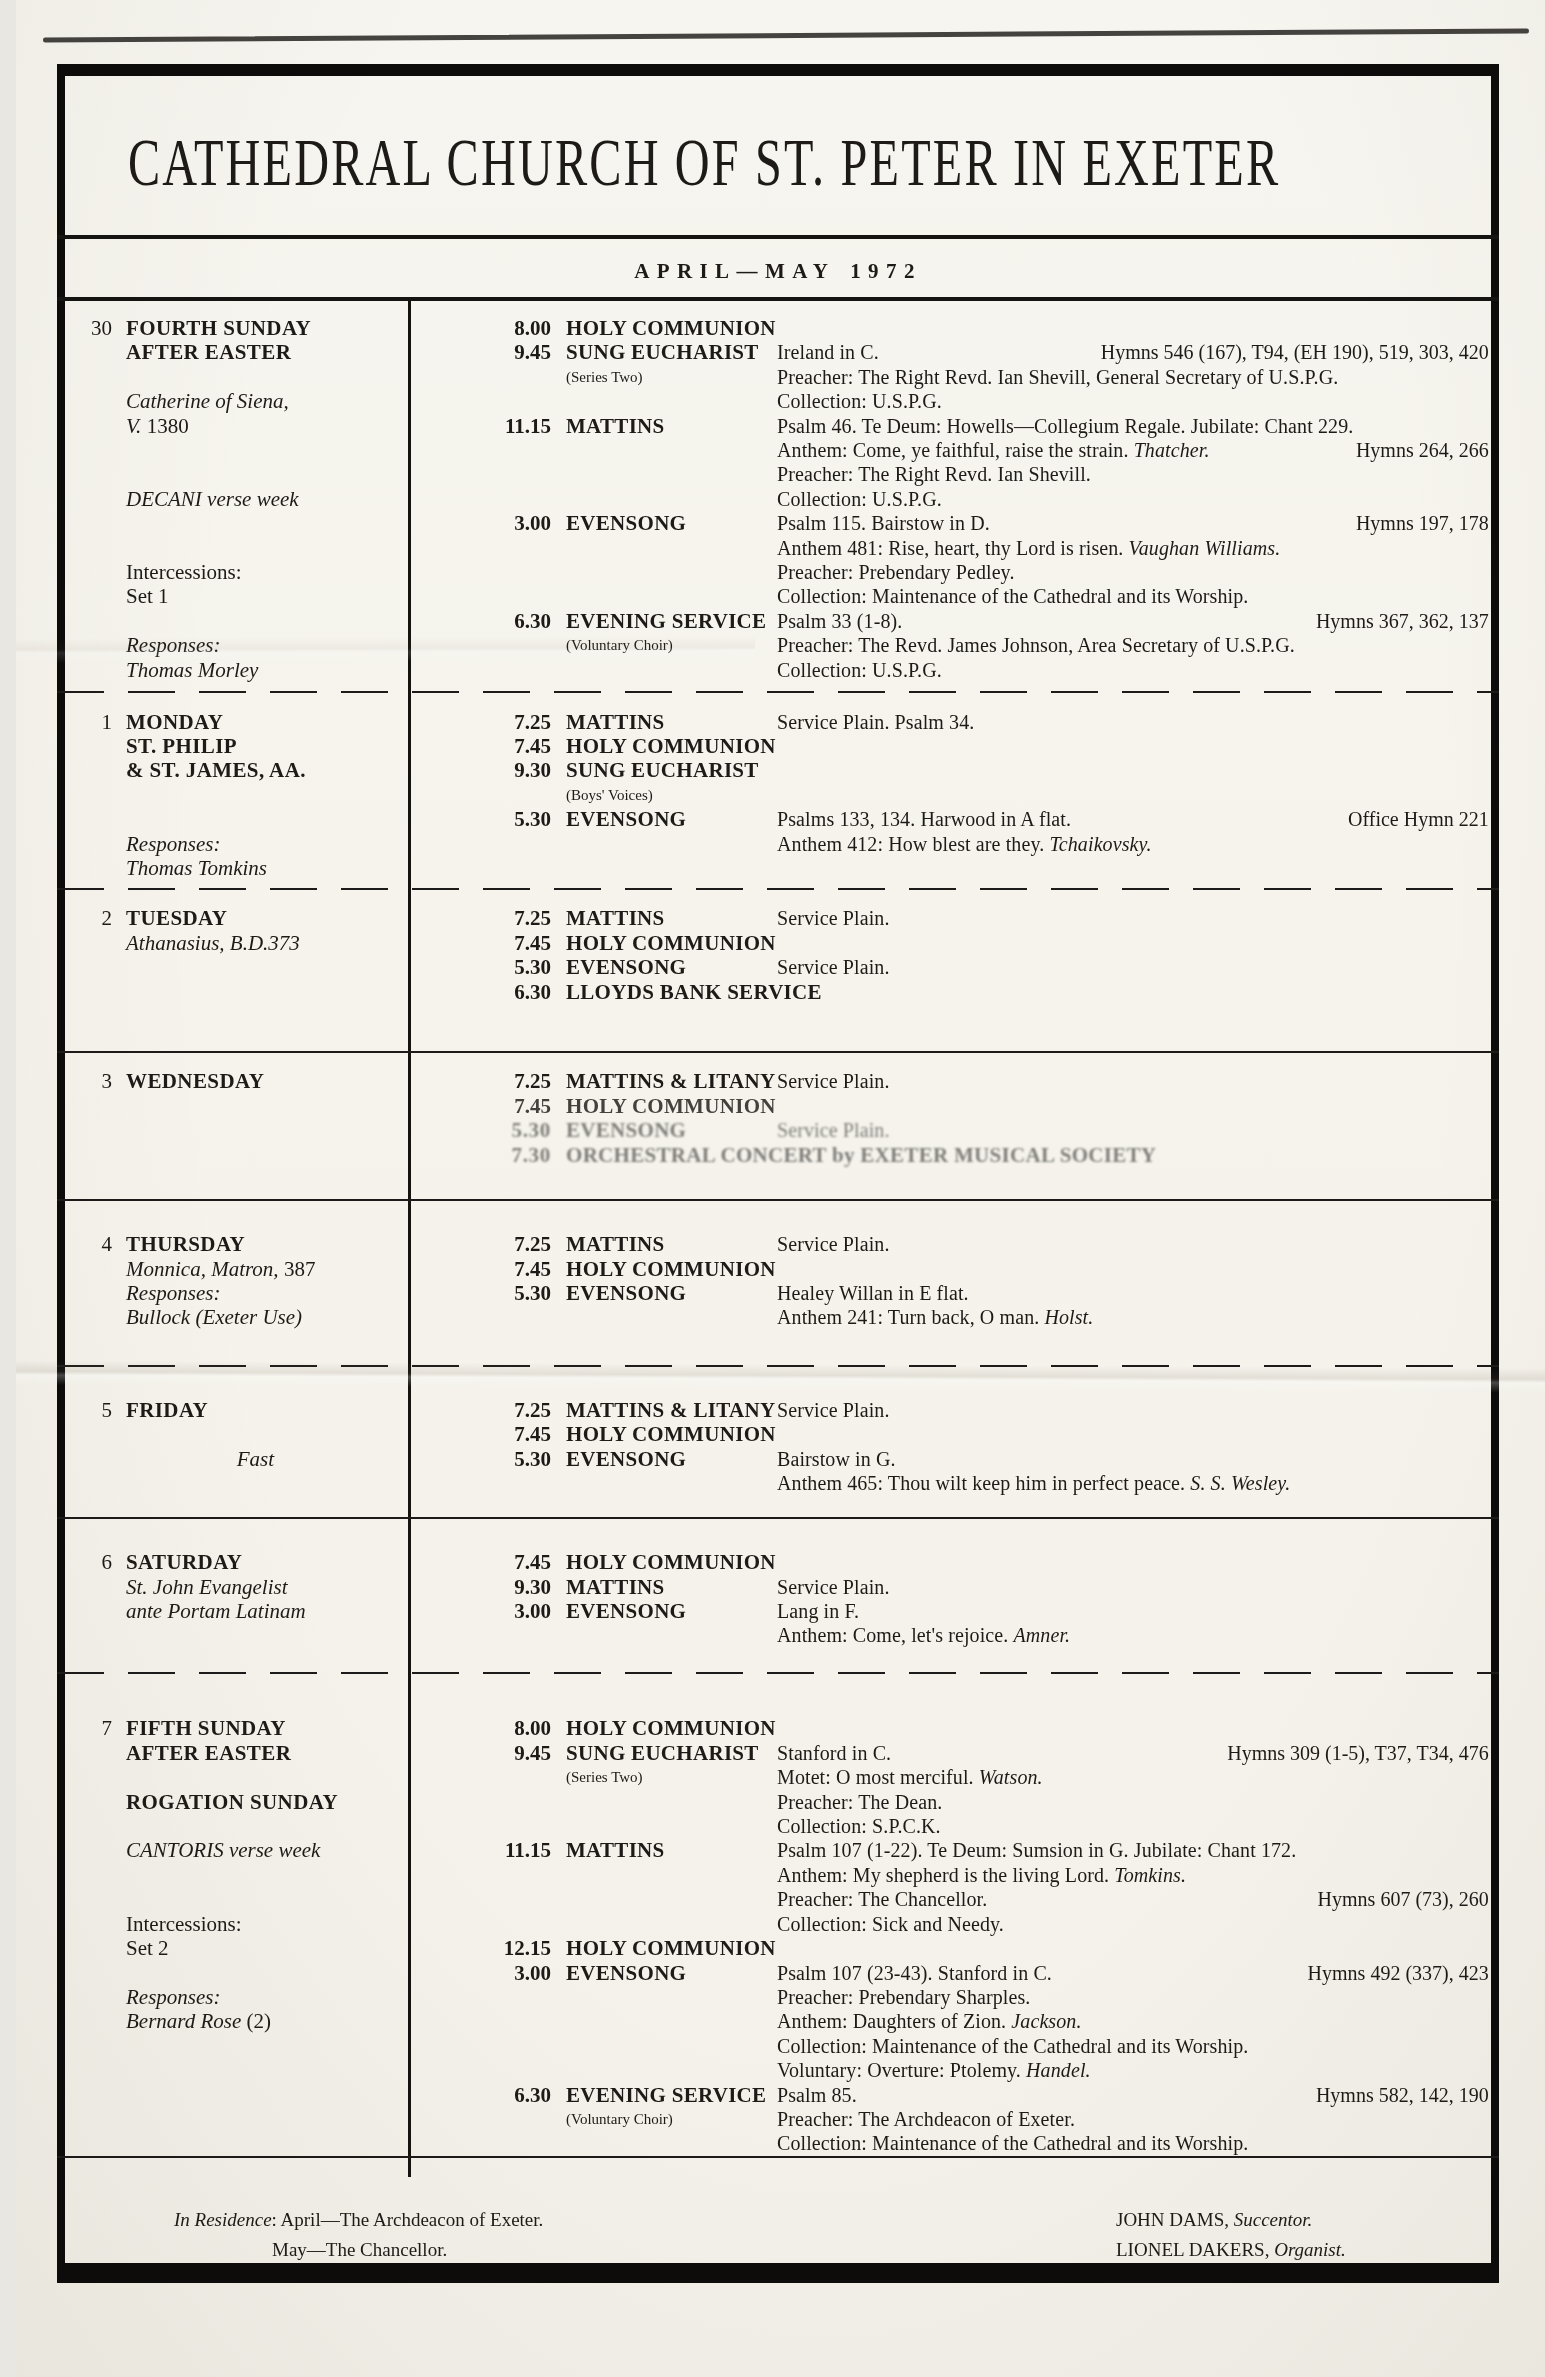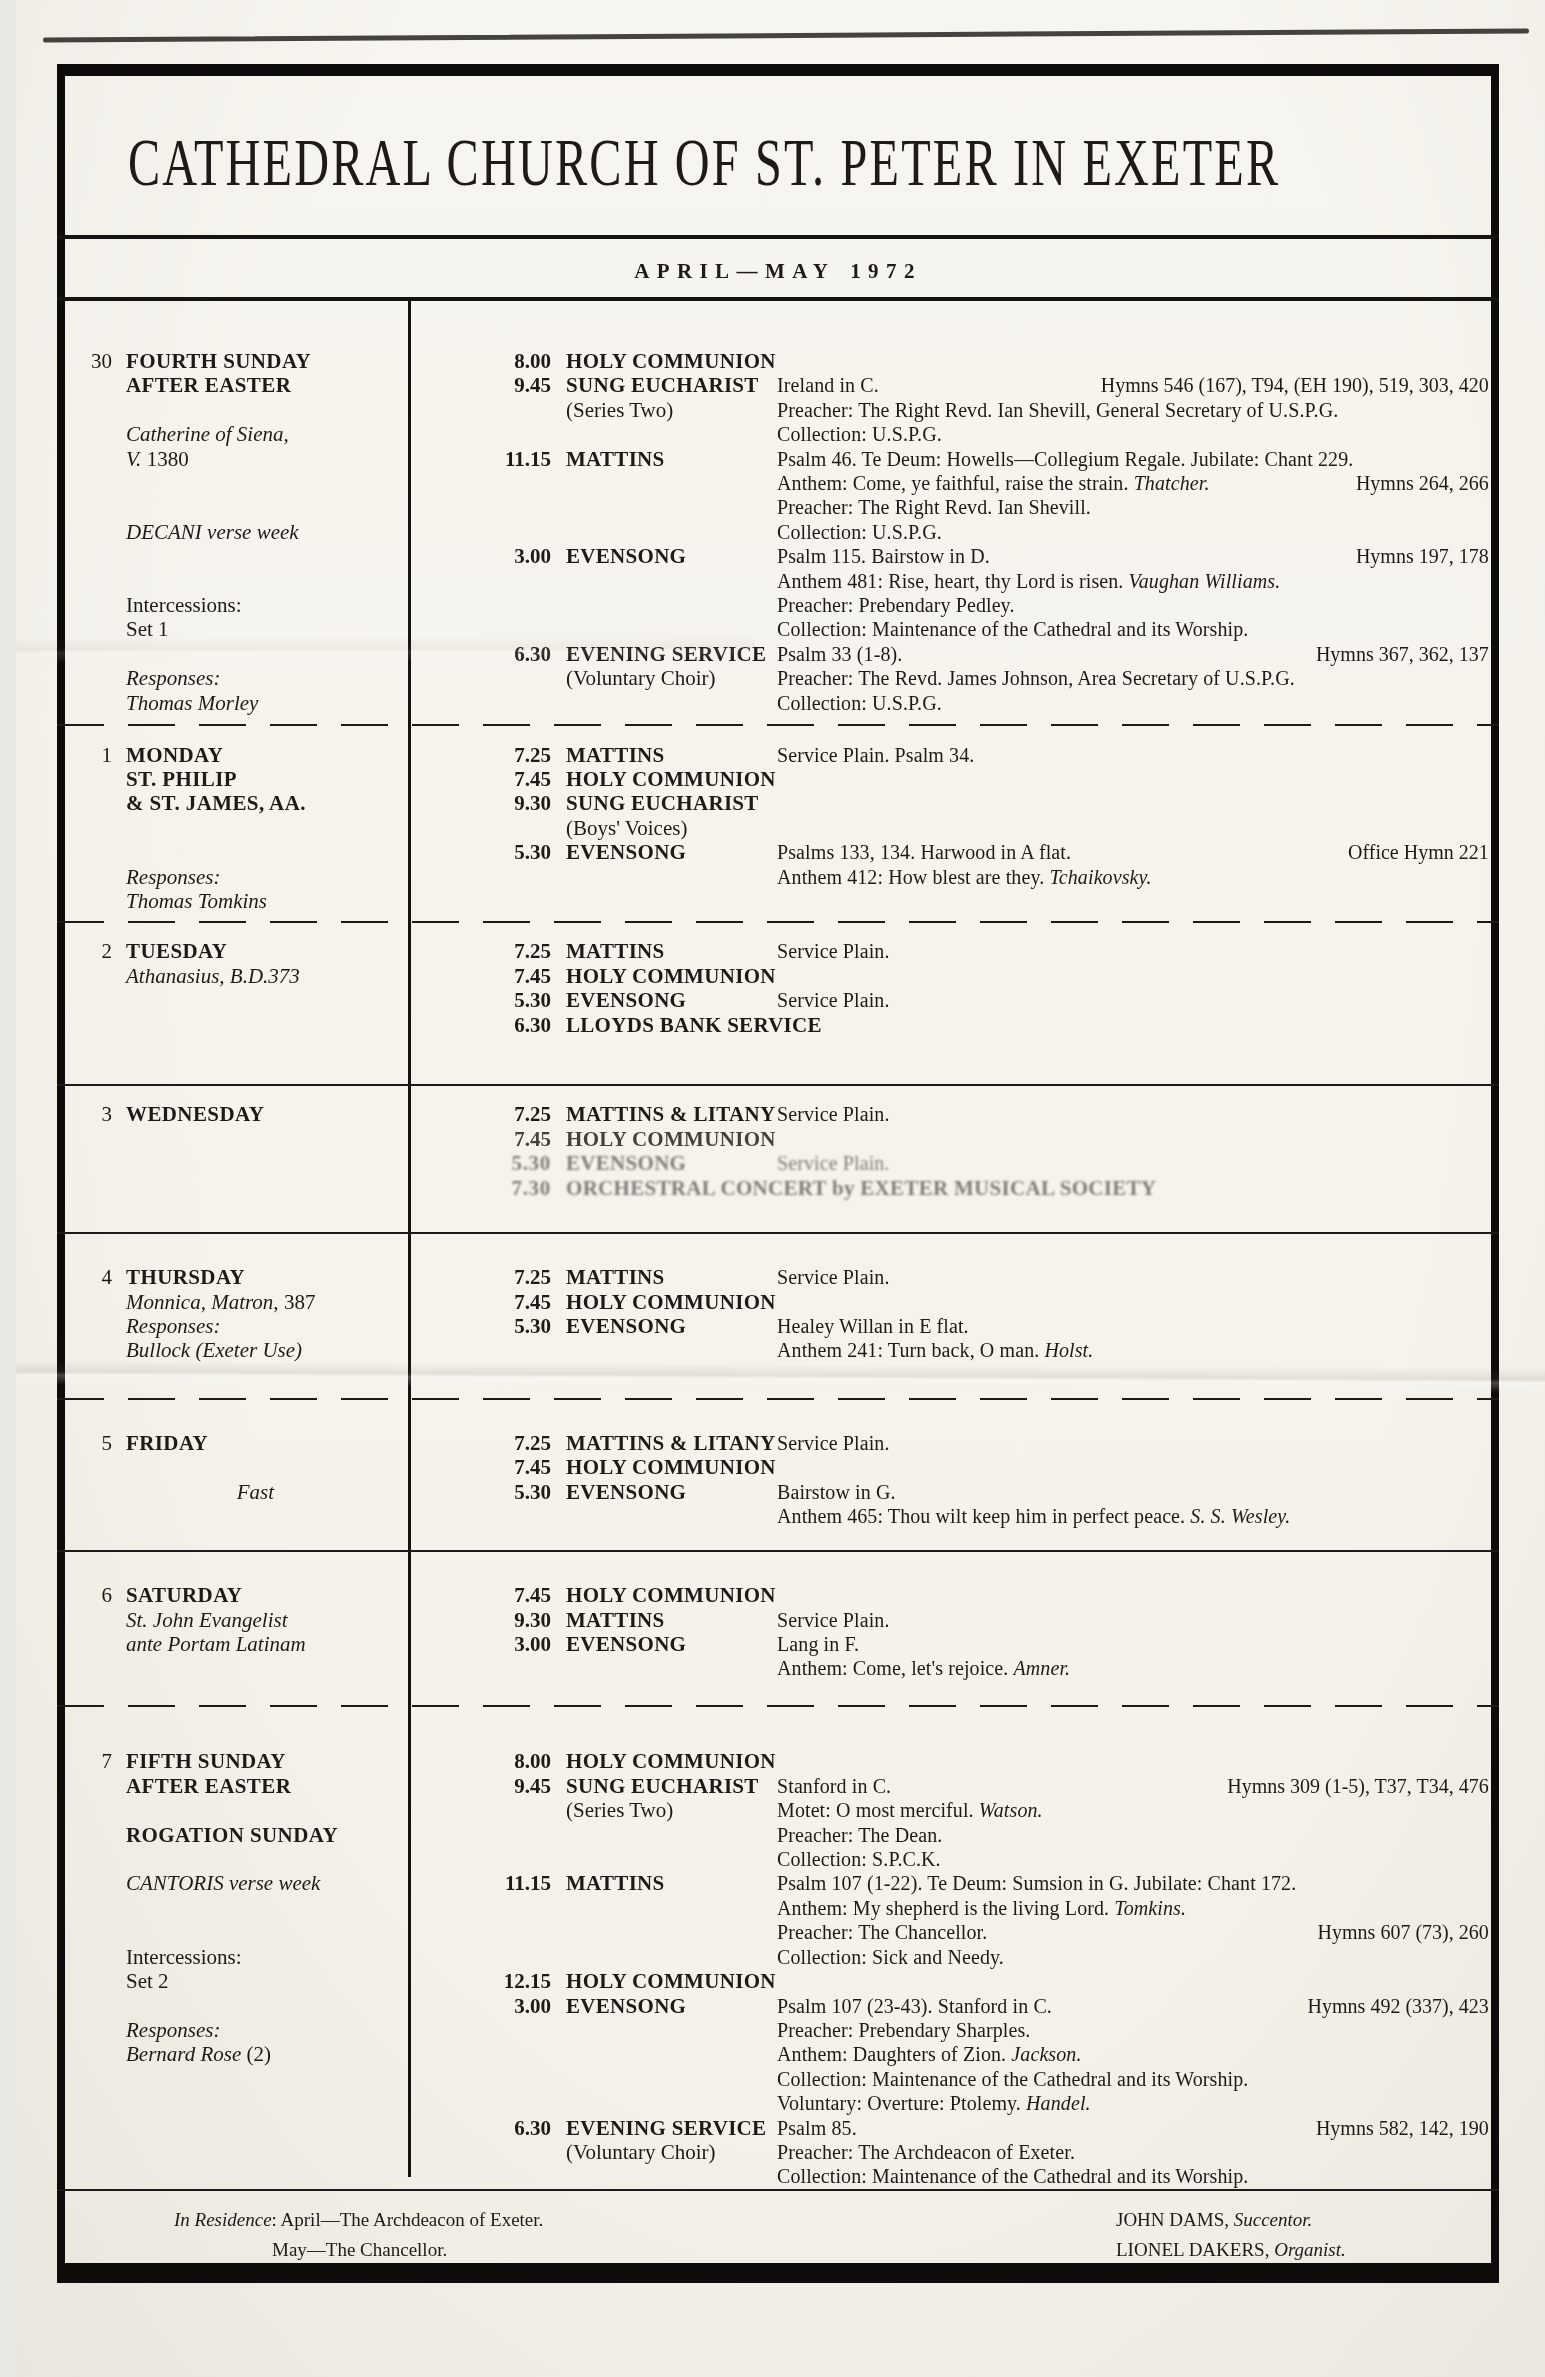--- a/index.html
+++ b/index.html
@@ -44,21 +44,21 @@
   .dnum{position:absolute;left:25px;top:0;width:30px;text-align:right;font-size:21px;}
   .dlabels{margin-left:69px;width:244px;}
   .lline{min-height:24.4px;font-size:21px;}
   .lline b{letter-spacing:0.4px;}
   .lline.lright{text-align:right;padding-right:96px;}
   .svccol{flex:1;box-sizing:border-box;padding-left:83px;padding-right:10.3px;}
   .svc{display:flex;align-items:flex-start;}
   .time{flex:0 0 61px;width:61px;text-align:right;font-weight:bold;font-size:21px;margin-right:15px;}
   .nwrap{flex:0 0 211px;width:211px;}
   .sname{font-weight:bold;font-size:21px;white-space:nowrap;letter-spacing:0.3px;}
-  .ssub{font-size:21px;font-family:Liberation Serif, serif;}
+  .ssub{font-size:15px;font-family:Liberation Serif, serif;}
   .sdet{flex:1;min-width:0;}
   .dline{display:flex;}
   .dl{letter-spacing:0.1px;}
   .dr{margin-left:auto;padding-left:15px;white-space:nowrap;}
   .fade1{opacity:.82;filter:blur(0.4px);}
   .fade2{opacity:.55;filter:blur(1.1px);letter-spacing:0.7px;}
   .sep{width:100%;}
   .sep.solid{height:2.2px;background:#1d1b19;}
   .sep.dashed{height:2.2px;background:repeating-linear-gradient(90deg,#1d1b19 0 47px,rgba(0,0,0,0) 47px 71px);}
   .footer{position:absolute;left:41px;top:2205px;width:1442px;font-size:19px;line-height:30px;}
@@ -78,21 +78,21 @@
   <div class="page-edge"></div>
   <div class="frame"></div>
 
   <h1 class="title">CATHEDRAL CHURCH OF ST. PETER IN EXETER</h1>
   <div class="rule r1"></div>
   <div class="subtitle">APRIL—MAY 1972</div>
   <div class="rule r2"></div>
 
   <div class="vdivider"></div>
   <div id="schedule" class="schedule">
-      <div class="row" style="padding-top: 48px; padding-bottom: 9px;">
+      <div class="row" style="padding-top: 15px; padding-bottom: 9px;">
         <div class="daycol">
           <div class="dnum">30</div>
           <div class="dlabels">
             <div class="lline"><b>FOURTH SUNDAY</b></div>
             <div class="lline"><b>AFTER EASTER</b></div>
             <div class="lline">&nbsp;</div>
             <div class="lline"><i>Catherine of Siena,</i></div>
             <div class="lline"><i>V.</i> 1380</div>
             <div class="lline">&nbsp;</div>
             <div class="lline">&nbsp;</div>

